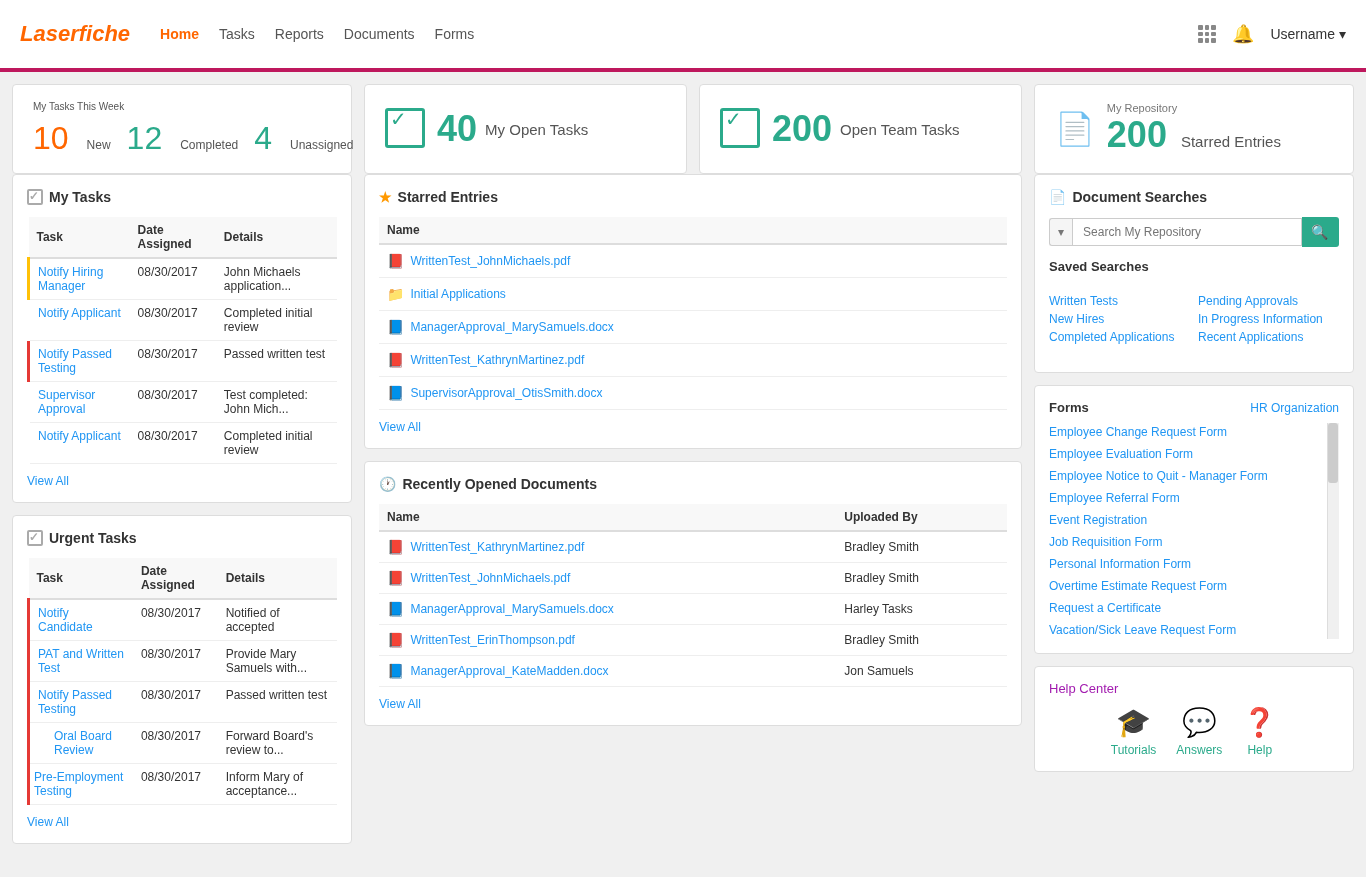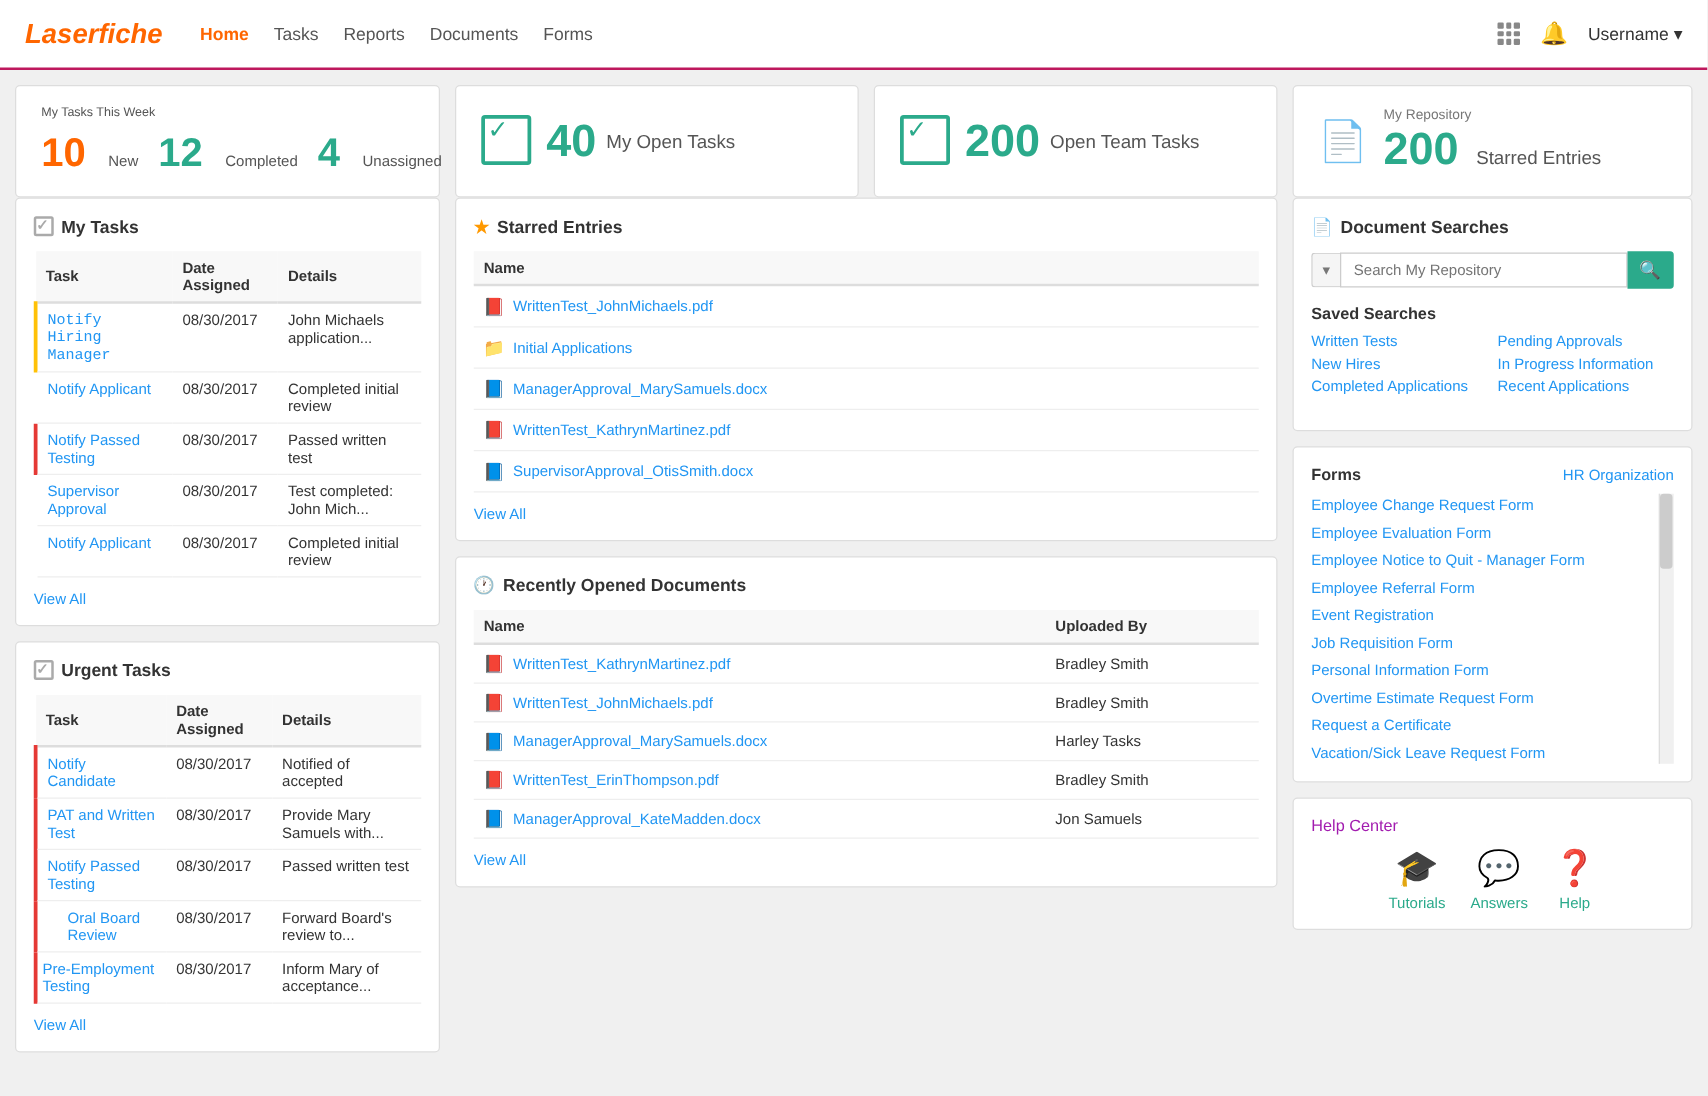--- a/index.html
+++ b/index.html
@@ -1,36 +1,36 @@
 <!DOCTYPE html>
 <html><head>
   <meta charset="utf-8">
   <style>
     * { box-sizing: border-box; margin: 0; padding: 0; }
     body { font-family: Arial, sans-serif; font-size: 13px; background: #f0f0f0; color: #333; }
 
     
-    .header { background: #fff; display: flex; align-items: center; padding: 0 20px; height: 56px; border-bottom: 2px solid #be185d; }
+    .header { background: #fff; display: flex; align-items: center; padding: 0 20px; height: 72px; border-bottom: 4px solid #be185d; }
     .logo { color: #f60; font-size: 22px; font-weight: bold; font-style: italic; margin-right: 30px; }
     .nav { display: flex; gap: 20px; align-items: center; }
     .nav a { text-decoration: none; color: #555; font-size: 14px; }
     .nav a.active { color: #f60; font-weight: bold; }
     .header-right { margin-left: auto; display: flex; align-items: center; gap: 16px; }
     .grid-icon { display: grid; grid-template-columns: 1fr 1fr 1fr; gap: 2px; width: 18px; height: 18px; cursor: pointer; }
     .grid-dot { background: #888; border-radius: 1px; }
     .bell-icon { font-size: 18px; color: #888; cursor: pointer; }
     .username { color: #333; font-size: 14px; cursor: pointer; display: flex; align-items: center; gap: 4px; }
 
     
     .stats-row { display: grid; grid-template-columns: 340px 1fr 1fr 320px; gap: 12px; margin: 12px 12px 0; }
     .stat-card { background: #fff; border: 1px solid #ddd; border-radius: 4px; padding: 16px 20px; display: flex; align-items: center; }
     .stat-card-my-tasks { flex-direction: column; align-items: flex-start; }
     .stat-card-my-tasks .stat-title { font-size: 10px; color: #555; margin-bottom: 8px; }
     .stat-numbers { display: flex; gap: 16px; align-items: baseline; }
-    .stat-num { font-size: 32px; font-weight: bold; color: #2baa8b; }
+    .stat-num { font-size: 32px; font-weight: normal; color: #2baa8b; }
     .stat-num-orange { color: #f60; }
     .stat-label { font-size: 12px; color: #555; margin-left: 2px; }
     .stat-big-num { font-size: 36px; font-weight: bold; color: #2baa8b; margin-right: 8px; }
     .stat-text { font-size: 15px; color: #555; }
 
     
     .content-row { display: grid; grid-template-columns: 340px 1fr 320px; gap: 12px; margin: 0 12px 12px; }
     .left-col { display: flex; flex-direction: column; gap: 12px; }
     .middle-col { display: flex; flex-direction: column; gap: 12px; }
     .right-col { display: flex; flex-direction: column; gap: 12px; }
@@ -54,21 +54,21 @@
     .file-icon-pdf { color: #e53935; font-size: 14px; }
     .file-icon-docx { color: #1565c0; font-size: 14px; }
     .file-icon-folder { color: #aaa; font-size: 14px; }
 
     
     .search-box { display: flex; align-items: center; margin-bottom: 12px; position: relative; }
     .search-dropdown-btn { background: #f5f5f5; border: 1px solid #ccc; border-right: none; padding: 6px 8px; cursor: pointer; border-radius: 3px 0 0 3px; color: #777; font-size: 12px; }
     .search-input { flex: 1; border: 1px solid #ccc; padding: 6px 10px; font-size: 12px; outline: none; }
     .search-btn { background: #2baa8b; border: none; padding: 7px 10px; cursor: pointer; border-radius: 0 3px 3px 0; color: #fff; font-size: 14px; }
 
-    .saved-searches-title { font-size: 13px; font-weight: bold; color: #333; margin-bottom: 8px; }
+    .saved-searches-title { font-size: 13px; font-weight: bold; color: #333; margin-bottom: 20px; }
     .saved-searches-grid { display: grid; grid-template-columns: 1fr 1fr; gap: 4px 8px; margin-bottom: 14px; }
     .saved-search-link { color: #2196f3; font-size: 12px; text-decoration: none; cursor: pointer; }
     .forms-header { display: flex; align-items: center; justify-content: space-between; margin-bottom: 8px; }
     .forms-title { font-size: 13px; font-weight: bold; color: #333; }
     .forms-org { color: #2196f3; font-size: 12px; text-decoration: none; cursor: pointer; }
     .forms-list { display: flex; flex-direction: column; gap: 4px; max-height: 270px; overflow-y: auto; position: relative; }
     .form-link { color: #2196f3; font-size: 12px; text-decoration: none; cursor: pointer; display: block; padding: 2px 0; }
 
     
     .forms-scroll-wrapper { position: relative; }
@@ -178,21 +178,21 @@
       <table class="task-table">
         <thead>
           <tr>
             <th>Task</th>
             <th>Date Assigned</th>
             <th>Details</th>
           </tr>
         </thead>
         <tbody id="my-tasks-tbody">
             <tr>
-      <td style="border-left: 3px solid #ffc107; padding-left:8px;font-family:Liberation Mono, monospace;">
+      <td style="border-left: 3px solid #ffc107; padding-left:8px;">
         <a class="task-link">Notify Hiring Manager</a>
       </td>
       <td>08/30/2017</td>
       <td>John Michaels application...</td>
     </tr>
             <tr>
       <td style="border-left: 3px solid transparent; padding-left:8px;">
         <a class="task-link">Notify Applicant</a>
       </td>
       <td>08/30/2017</td>

